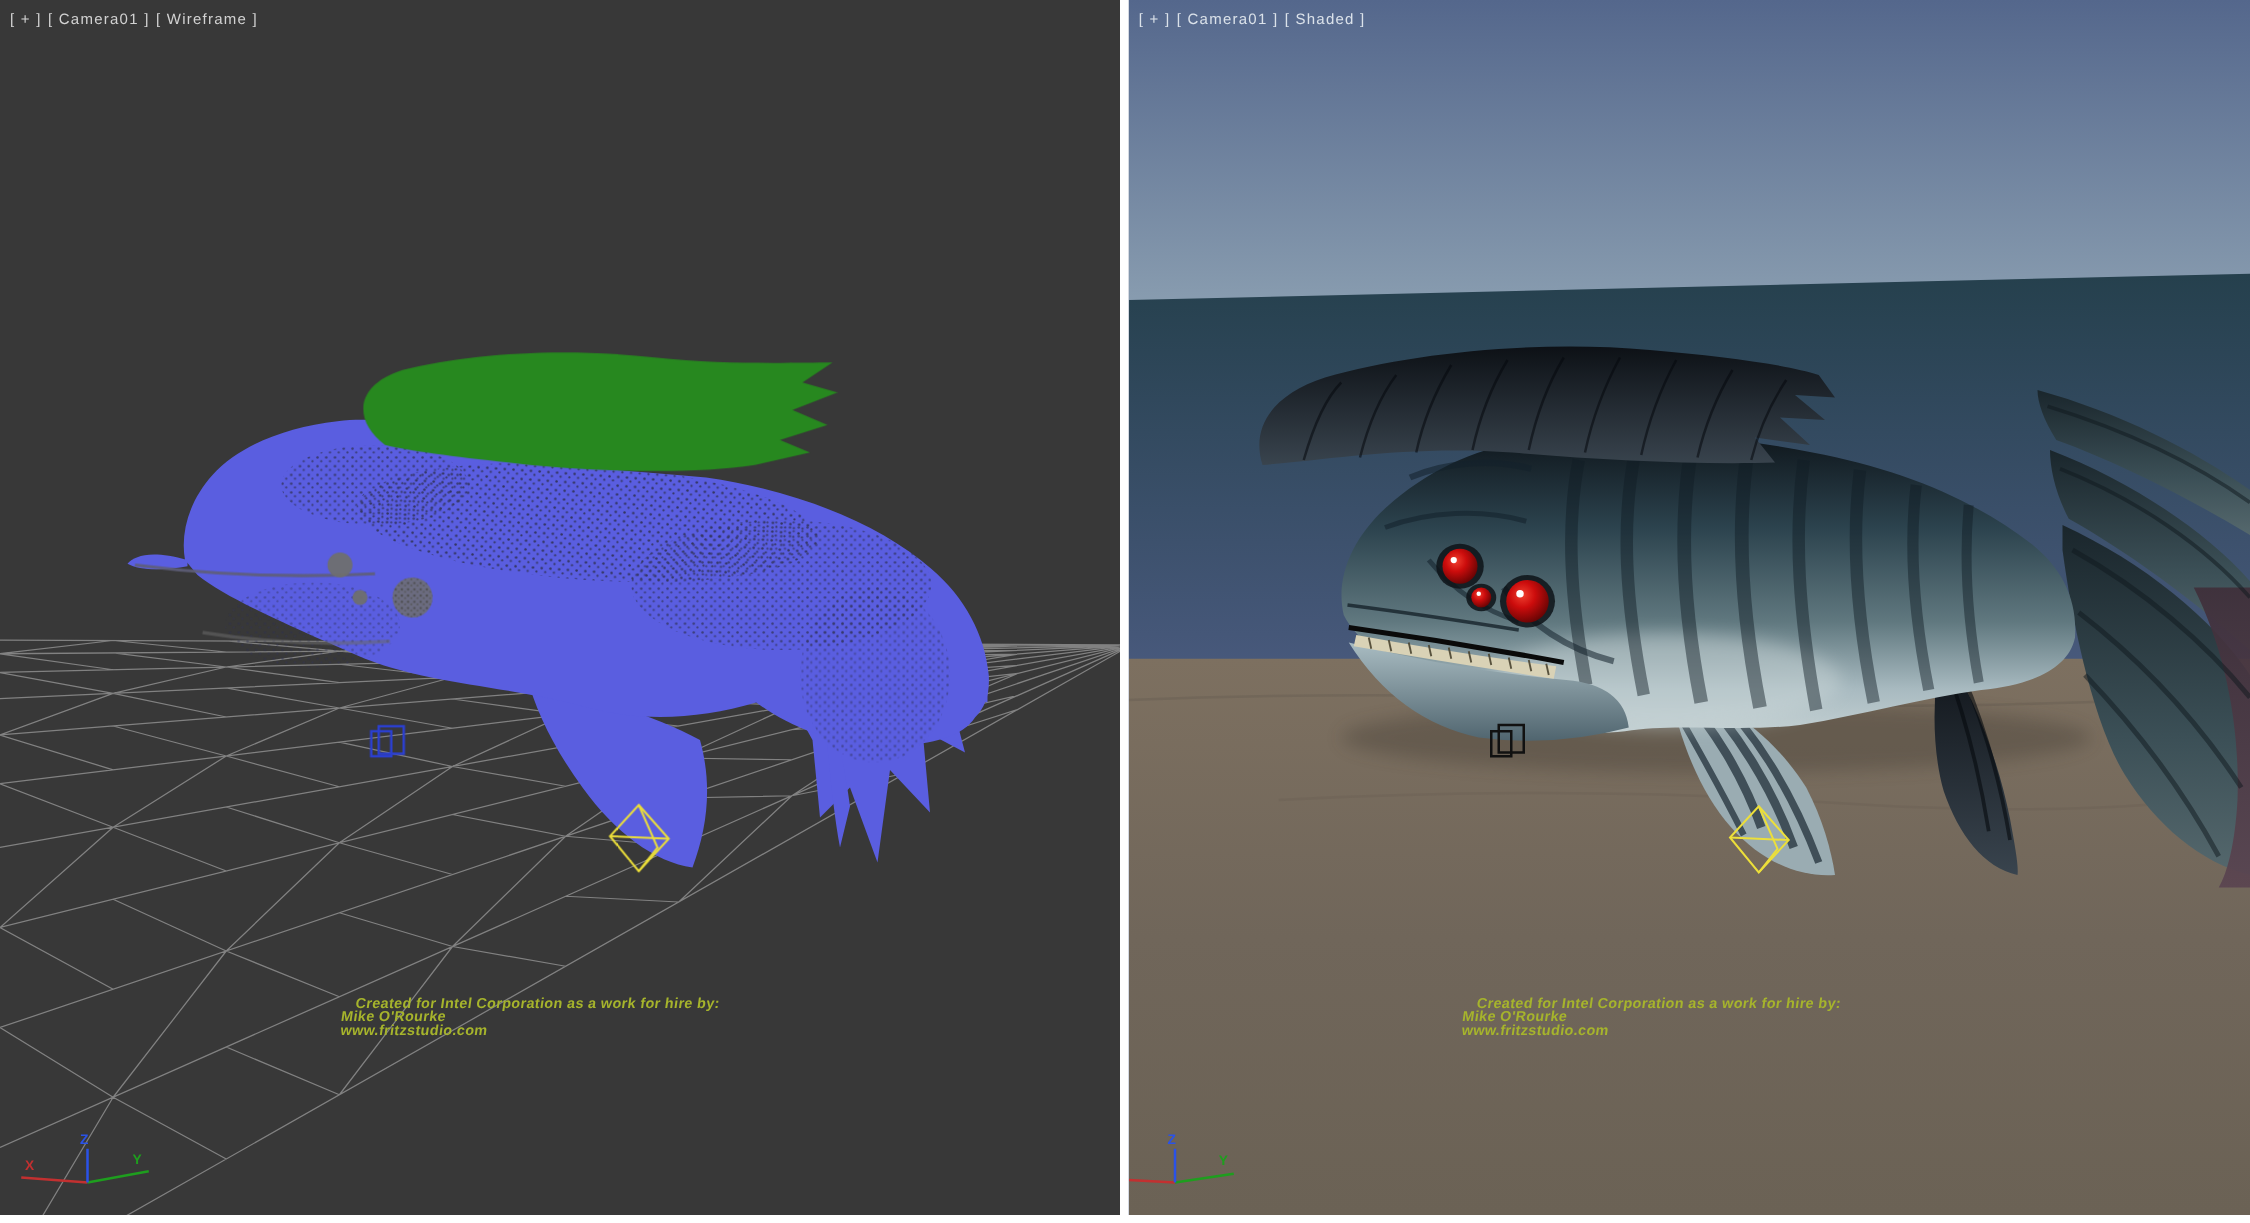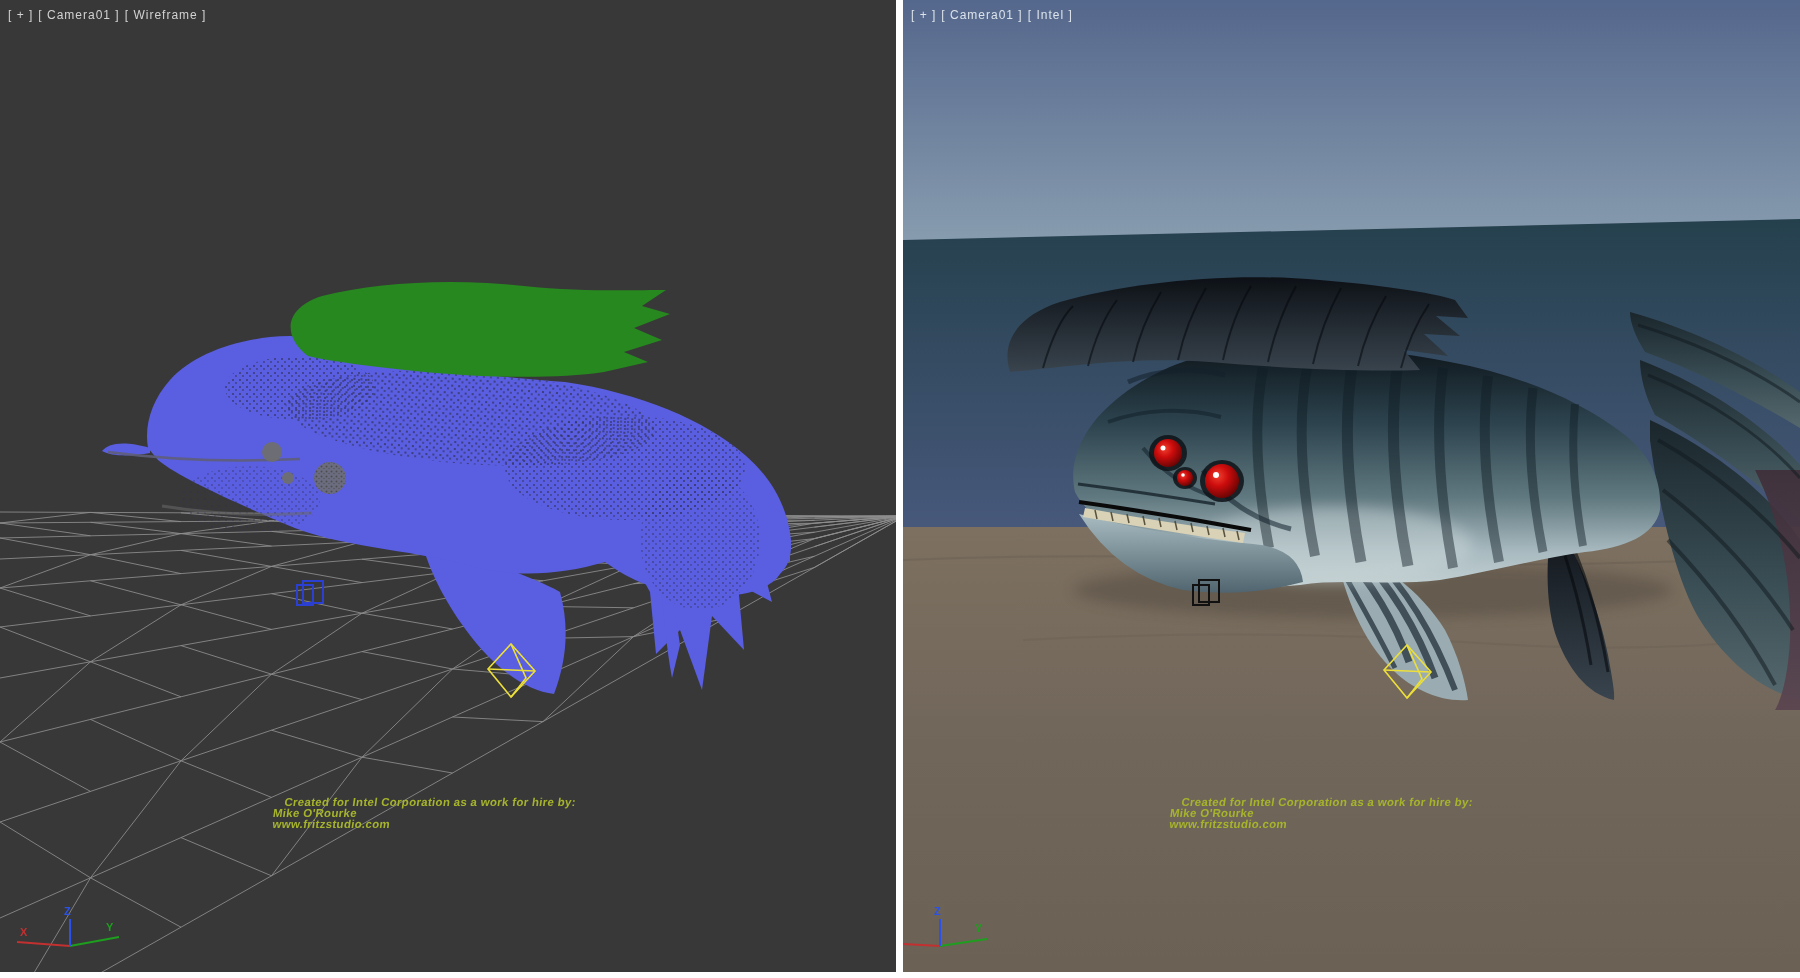--- a/index.html
+++ b/index.html
@@ -117,21 +117,21 @@
         <text class="axis-label" x="106" y="931" style="fill:var(--axis-y,#1e9e1e)">Y</text>
         <text class="axis-label" x="64" y="915" style="fill:var(--axis-z,#2a52e8)">Z</text>
       </g>
     </svg>
   </section>
 
   <section class="viewport vp-right">
     <div class="vp-label">
       <span>[ + ]</span>
       <span>[ Camera01 ]</span>
-      <span>[ Intel ]</span>
+      <span>[ Shaded ]</span>
     </div>
 
     <svg class="scene" width="897" height="972" viewBox="0 0 897 972">
       <defs>
         <linearGradient id="skyGrad" x1="0" y1="0" x2="0" y2="1">
           <stop offset="0" stop-color="#54678c"></stop>
             <stop offset="1" stop-color="#8ca0b2"></stop>
         </linearGradient>
         <linearGradient id="seaGrad" x1="0" y1="0" x2="0" y2="1">
           <stop offset="0" stop-color="#25404d"></stop>

